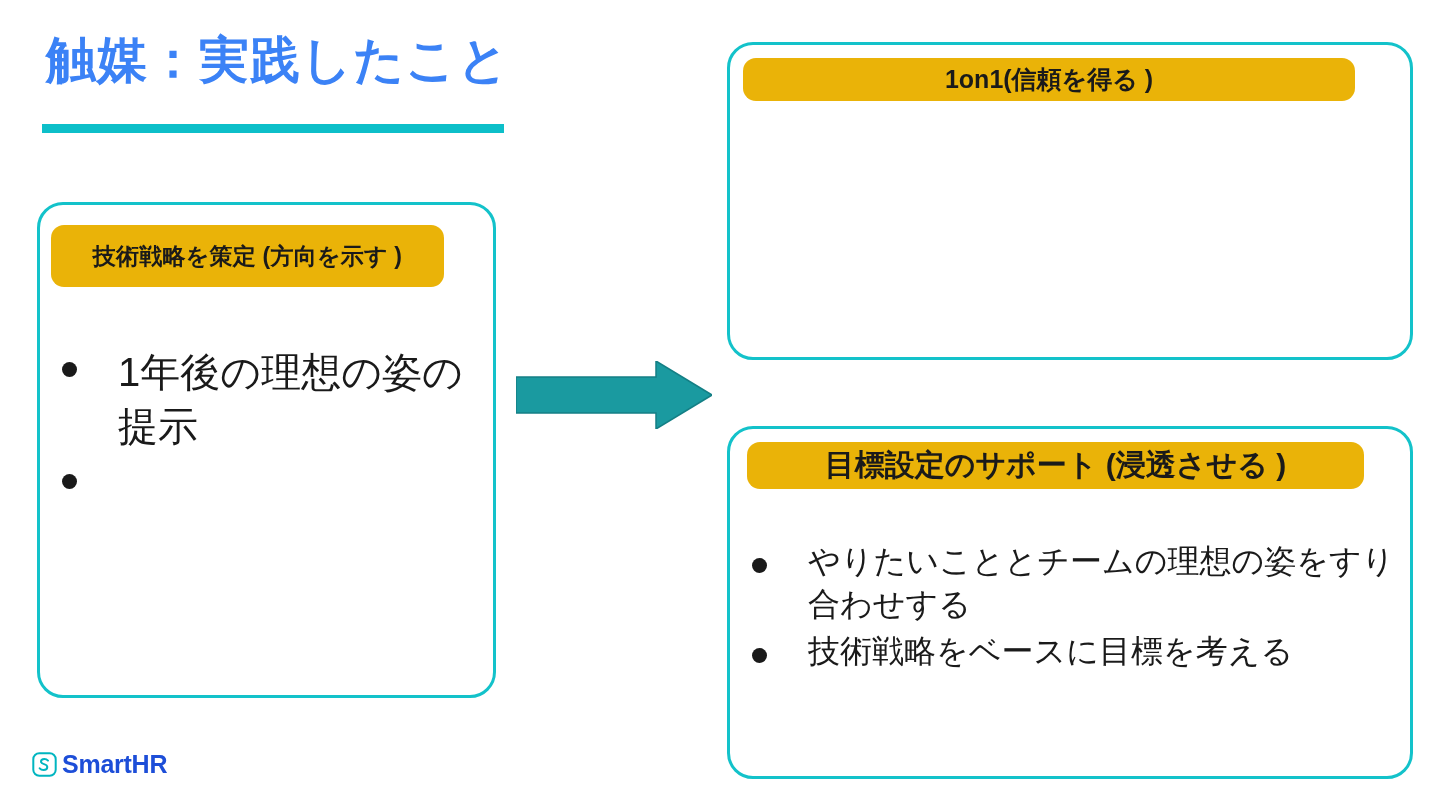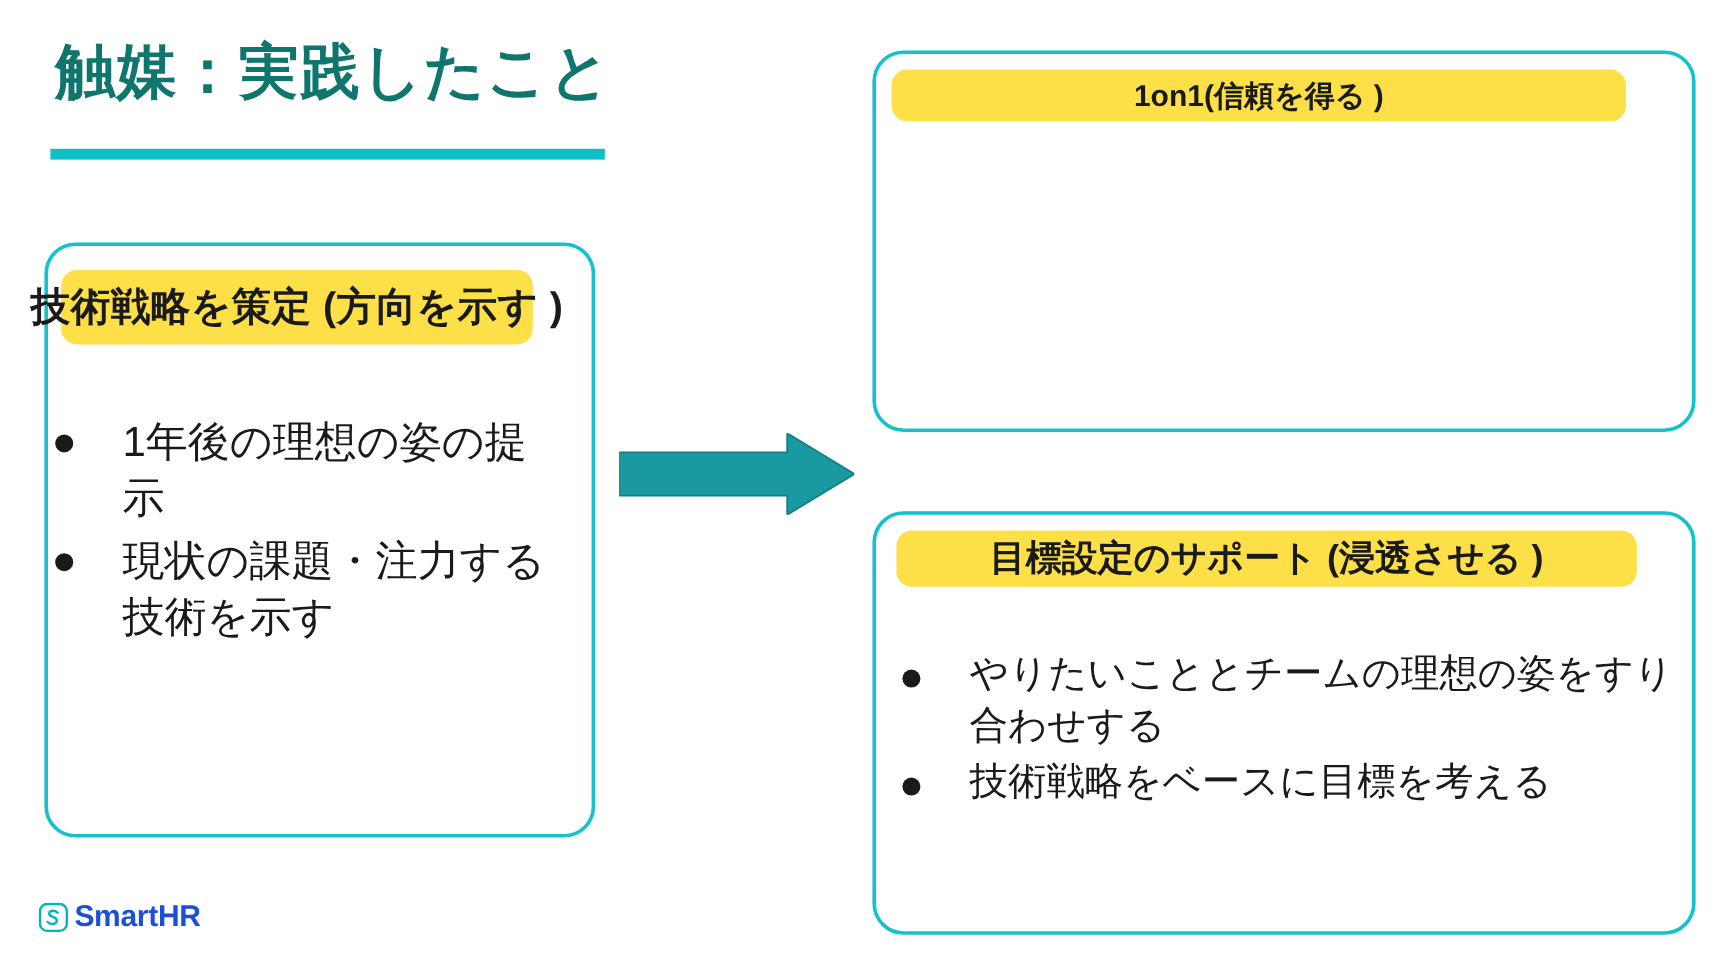--- a/index.html
+++ b/index.html
@@ -17,21 +17,21 @@
   }
 
   
   .slide-title {
     position: absolute;
     left: 46px;
     top: 32px;
     font-size: 50px;
     font-weight: bold;
     letter-spacing: 0.02em;
-    color: #0f766e;
+    color: #3b82f6;
     line-height: 1.15;
     white-space: nowrap;
   }
   .title-rule {
     position: absolute;
     left: 42px;
     top: 124px;
     width: 462px;
     height: 9px;
     background: #0dbfc9;
@@ -62,36 +62,36 @@
     top: 411px;
     width: 686px;
     height: 353px;
     margin-top: 15px;
   }
 
   
   .pill {
     position: absolute;
     box-sizing: border-box;
-    background: #fde047;
+    background: #eab308;
     border-radius: 13px;
     color: #1a1a1a;
     font-weight: bold;
     display: flex;
     align-items: center;
     justify-content: center;
     text-align: center;
     white-space: nowrap;
   }
   .pill-left {
     left: 11px;
     top: 20px;
     width: 393px;
     height: 62px;
-    font-size: 33px;
+    font-size: 23px;
     letter-spacing: 0.01em;
   }
   .pill-top-right {
     left: 13px;
     top: 13px;
     width: 612px;
     height: 43px;
     font-size: 25px;
   }
   .pill-bottom-right {
@@ -123,24 +123,24 @@
     content: "";
     display: block;
     border-radius: 50%;
     background: #1a1a1a;
   }
   .bullets .txt {
     flex: 1 1 auto;
   }
 
   .bullets-left {
-    left: 46px;
+    left: 62px;
     top: 345px;
     width: 410px;
-    font-size: 35px;
+    font-size: 40px;
     line-height: 1.35;
   }
   .bullets-left li { margin-bottom: 4px; }
   .bullets-left .dot { width: 56px; padding-top: 17px; }
   .bullets-left .dot::before { width: 15px; height: 15px; }
 
   .bullets-top-right {
     left: 752px;
     top: 152px;
     width: 650px;
@@ -203,21 +203,20 @@
   <div class="pill pill-left">技術戦略を策定 (方向を示す )</div>
 </div>
 
 <ul class="bullets bullets-left">
   <li>
     <span class="dot"></span>
     <span class="txt">1年後の理想の姿の提示</span>
   </li>
   <li>
     <span class="dot"></span>
-    <span class="txt">現状の課題・注力する技術を示す</span>
   </li>
 </ul>
 
 <div class="arrow">
   <svg viewBox="0 0 196 68" width="196" height="68" xmlns="http://www.w3.org/2000/svg">
     <polygon points="0,16 140,16 140,0 196,34 140,68 140,52 0,52" fill="#1a9aa0" stroke="#147f85" stroke-width="1.5"></polygon>
   </svg>
 </div>
 
 <div class="card card-top-right">

